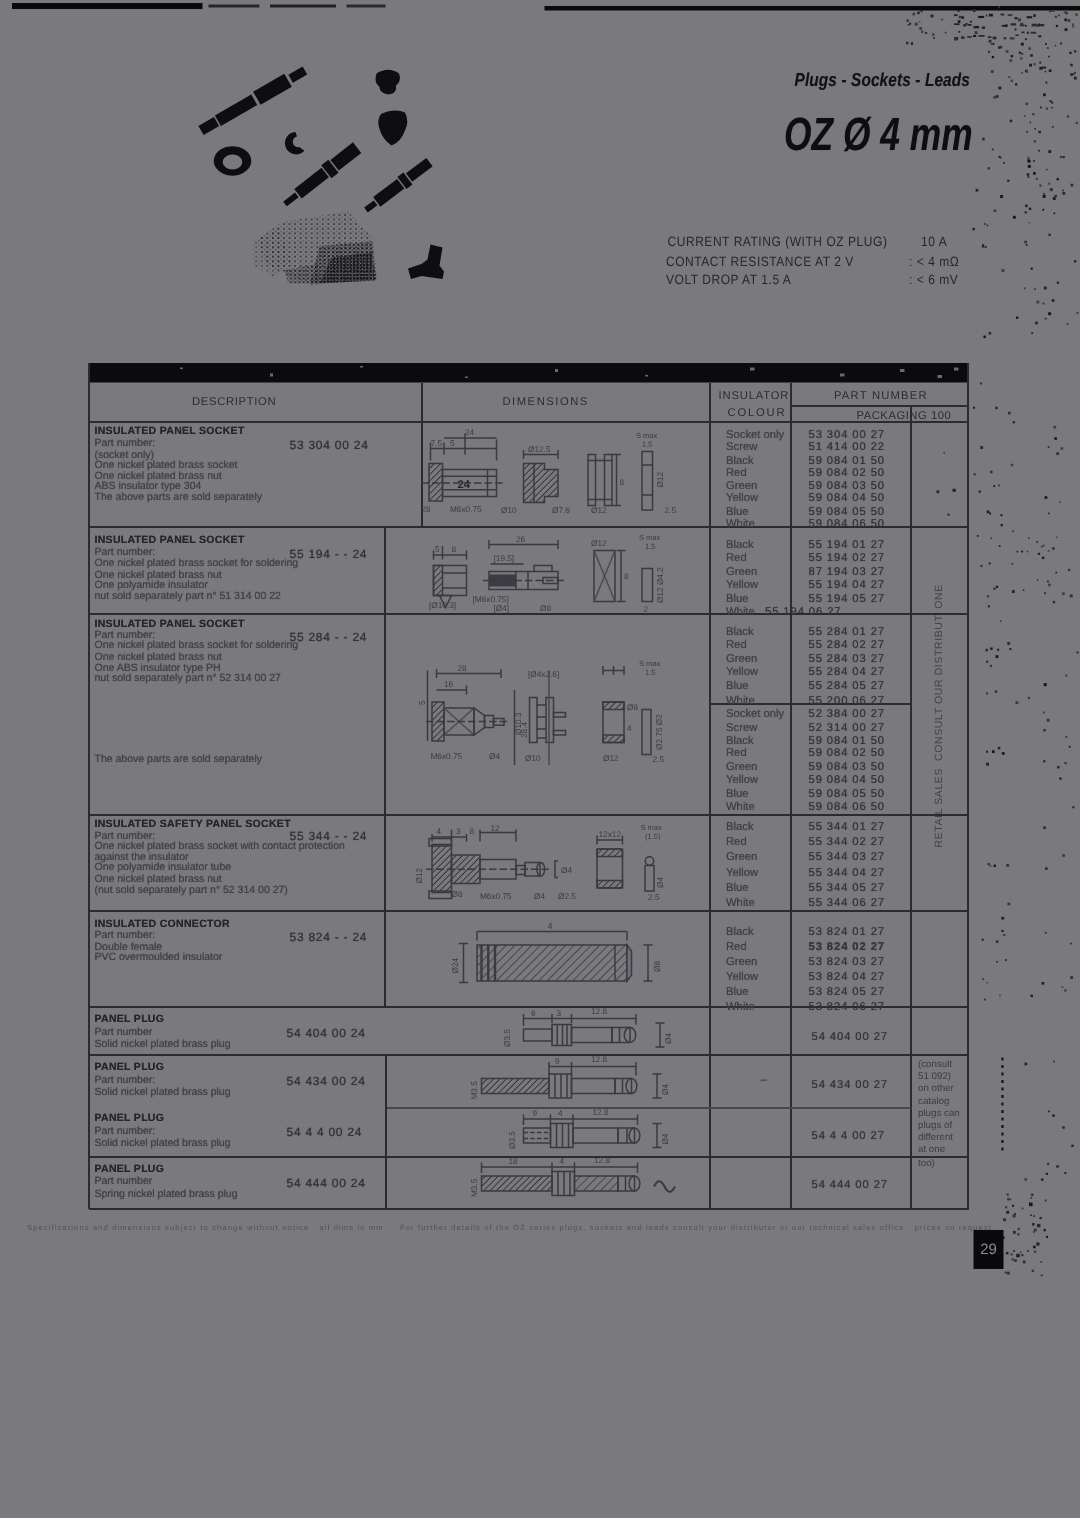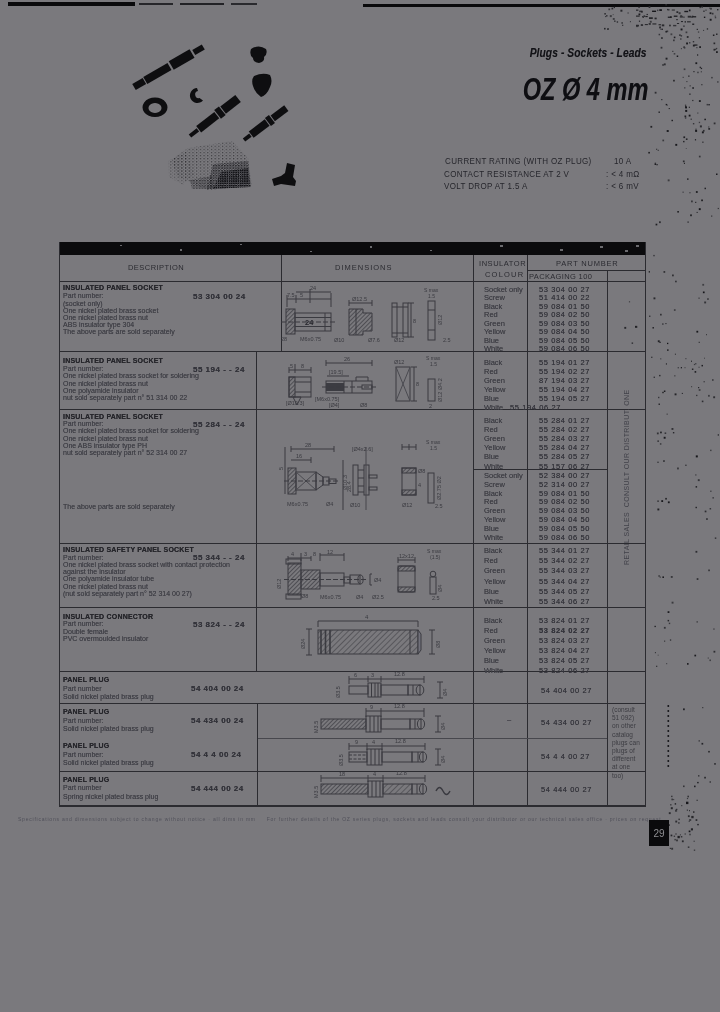--- a/index.html
+++ b/index.html
@@ -1,20 +1,20 @@
 <!DOCTYPE html>
 <html><head>
 <meta charset="utf-8">
 <style>
 html,body{margin:0;padding:0;}
 .page{position:relative;width:720px;height:1012px;background:#7a797d;font-family:"Liberation Sans",sans-serif;overflow:hidden;}
 .abs{position:absolute;}
 .tt{font-weight:bold;font-size:7px;color:#26262b;letter-spacing:.2px;white-space:nowrap;text-shadow:0 0 .4px rgba(38,38,43,.9);}
 .b{font-size:7px;color:#414148;white-space:nowrap;text-shadow:0 0 .5px rgba(65,65,72,.9);}
-.pn{font-size:8px;color:#33333a;letter-spacing:.5px;white-space:nowrap;text-shadow:0 0 .5px rgba(51,51,58,.9);font-weight:bold;}
+.pn{font-size:8px;color:#33333a;letter-spacing:.5px;white-space:nowrap;text-shadow:0 0 .5px rgba(51,51,58,.9);}
 .cn{font-size:7.5px;color:#404047;white-space:nowrap;text-shadow:0 0 .5px rgba(64,64,71,.9);}
 .num{font-size:7.5px;color:#35353c;letter-spacing:.6px;white-space:nowrap;text-shadow:0 0 .5px rgba(53,53,60,.9);}
 .hdr{font-size:7.5px;color:#2b2b31;letter-spacing:.45px;white-space:nowrap;}
 .spec{font-size:9px;color:#26262c;letter-spacing:.4px;white-space:nowrap;transform:scaleX(.89);transform-origin:left;}
 .blur{text-shadow:0 0 .6px #55555a;}
 </style>
 </head>
 <body>
 <div class="page">
 
@@ -42,21 +42,21 @@
 <div class="abs" style="left:59px;top:242px;width:587px;height:13px;background:#0b0b0d;"></div>
 
 <div class="abs hdr" style="left:128px;top:263px;">DESCRIPTION</div>
 
 <div class="abs hdr" style="left:335px;top:263px;letter-spacing:1px;">DIMENSIONS</div>
 
 <div class="abs hdr" style="left:479px;top:258.5px;letter-spacing:.55px;">INSULATOR</div>
 <div class="abs hdr" style="left:485px;top:269.5px;letter-spacing:1.2px;">COLOUR</div>
 
 <div class="abs hdr" style="left:556px;top:258.5px;letter-spacing:.8px;">PART NUMBER</div>
-<div class="abs hdr" style="left:529px;top:272px;letter-spacing:.35px;">PACKAGING 100</div>
+<div class="abs hdr" style="left:529px;top:272px;letter-spacing:.35px;padding-left:42px;">PACKAGING 100</div>
 
 <svg class="abs" style="left:0;top:0;" width="720" height="1012" viewBox="0 0 720 1012">
 <defs>
 <pattern id="hatch" width="4" height="4" patternUnits="userSpaceOnUse" patternTransform="rotate(45)">
           <rect width="4" height="4" fill="none"></rect>
           <line x1="0" y1="0" x2="0" y2="4" stroke="#3a3a40" stroke-width="1.1"></line>
         </pattern>
 <pattern id="hatchd" width="3" height="3" patternUnits="userSpaceOnUse" patternTransform="rotate(45)">
           <line x1="0" y1="0" x2="0" y2="3" stroke="#303036" stroke-width="1.2"></line>
         </pattern>
@@ -959,21 +959,21 @@
     <div class="abs num" style="left:539px;top:415.5px;">55 284 01 27</div>
 <div class="abs cn" style="left:484px;top:424.7px;">Red</div>
     <div class="abs num" style="left:539px;top:424.7px;">55 284 02 27</div>
 <div class="abs cn" style="left:484px;top:433.9px;">Green</div>
     <div class="abs num" style="left:539px;top:433.9px;">55 284 03 27</div>
 <div class="abs cn" style="left:484px;top:443.1px;">Yellow</div>
     <div class="abs num" style="left:539px;top:443.1px;">55 284 04 27</div>
 <div class="abs cn" style="left:484px;top:452.3px;">Blue</div>
     <div class="abs num" style="left:539px;top:452.3px;">55 284 05 27</div>
 <div class="abs cn" style="left:484px;top:461.5px;">White</div>
-    <div class="abs num" style="left:539px;top:461.5px;">55 157 06 27</div>
+    <div class="abs num" style="left:539px;top:461.5px;">55 200 06 27</div>
 
 <div class="abs cn" style="left:484px;top:471px;">Socket only</div>
     <div class="abs num" style="left:539px;top:471px;">52 384 00 27</div>
 <div class="abs cn" style="left:484px;top:479.8px;">Screw</div>
     <div class="abs num" style="left:539px;top:479.8px;">52 314 00 27</div>
 <div class="abs cn" style="left:484px;top:488.6px;">Black</div>
     <div class="abs num" style="left:539px;top:488.6px;">59 084 01 50</div>
 <div class="abs cn" style="left:484px;top:497.4px;">Red</div>
     <div class="abs num" style="left:539px;top:497.4px;">59 084 02 50</div>
 <div class="abs cn" style="left:484px;top:506.2px;">Green</div>

